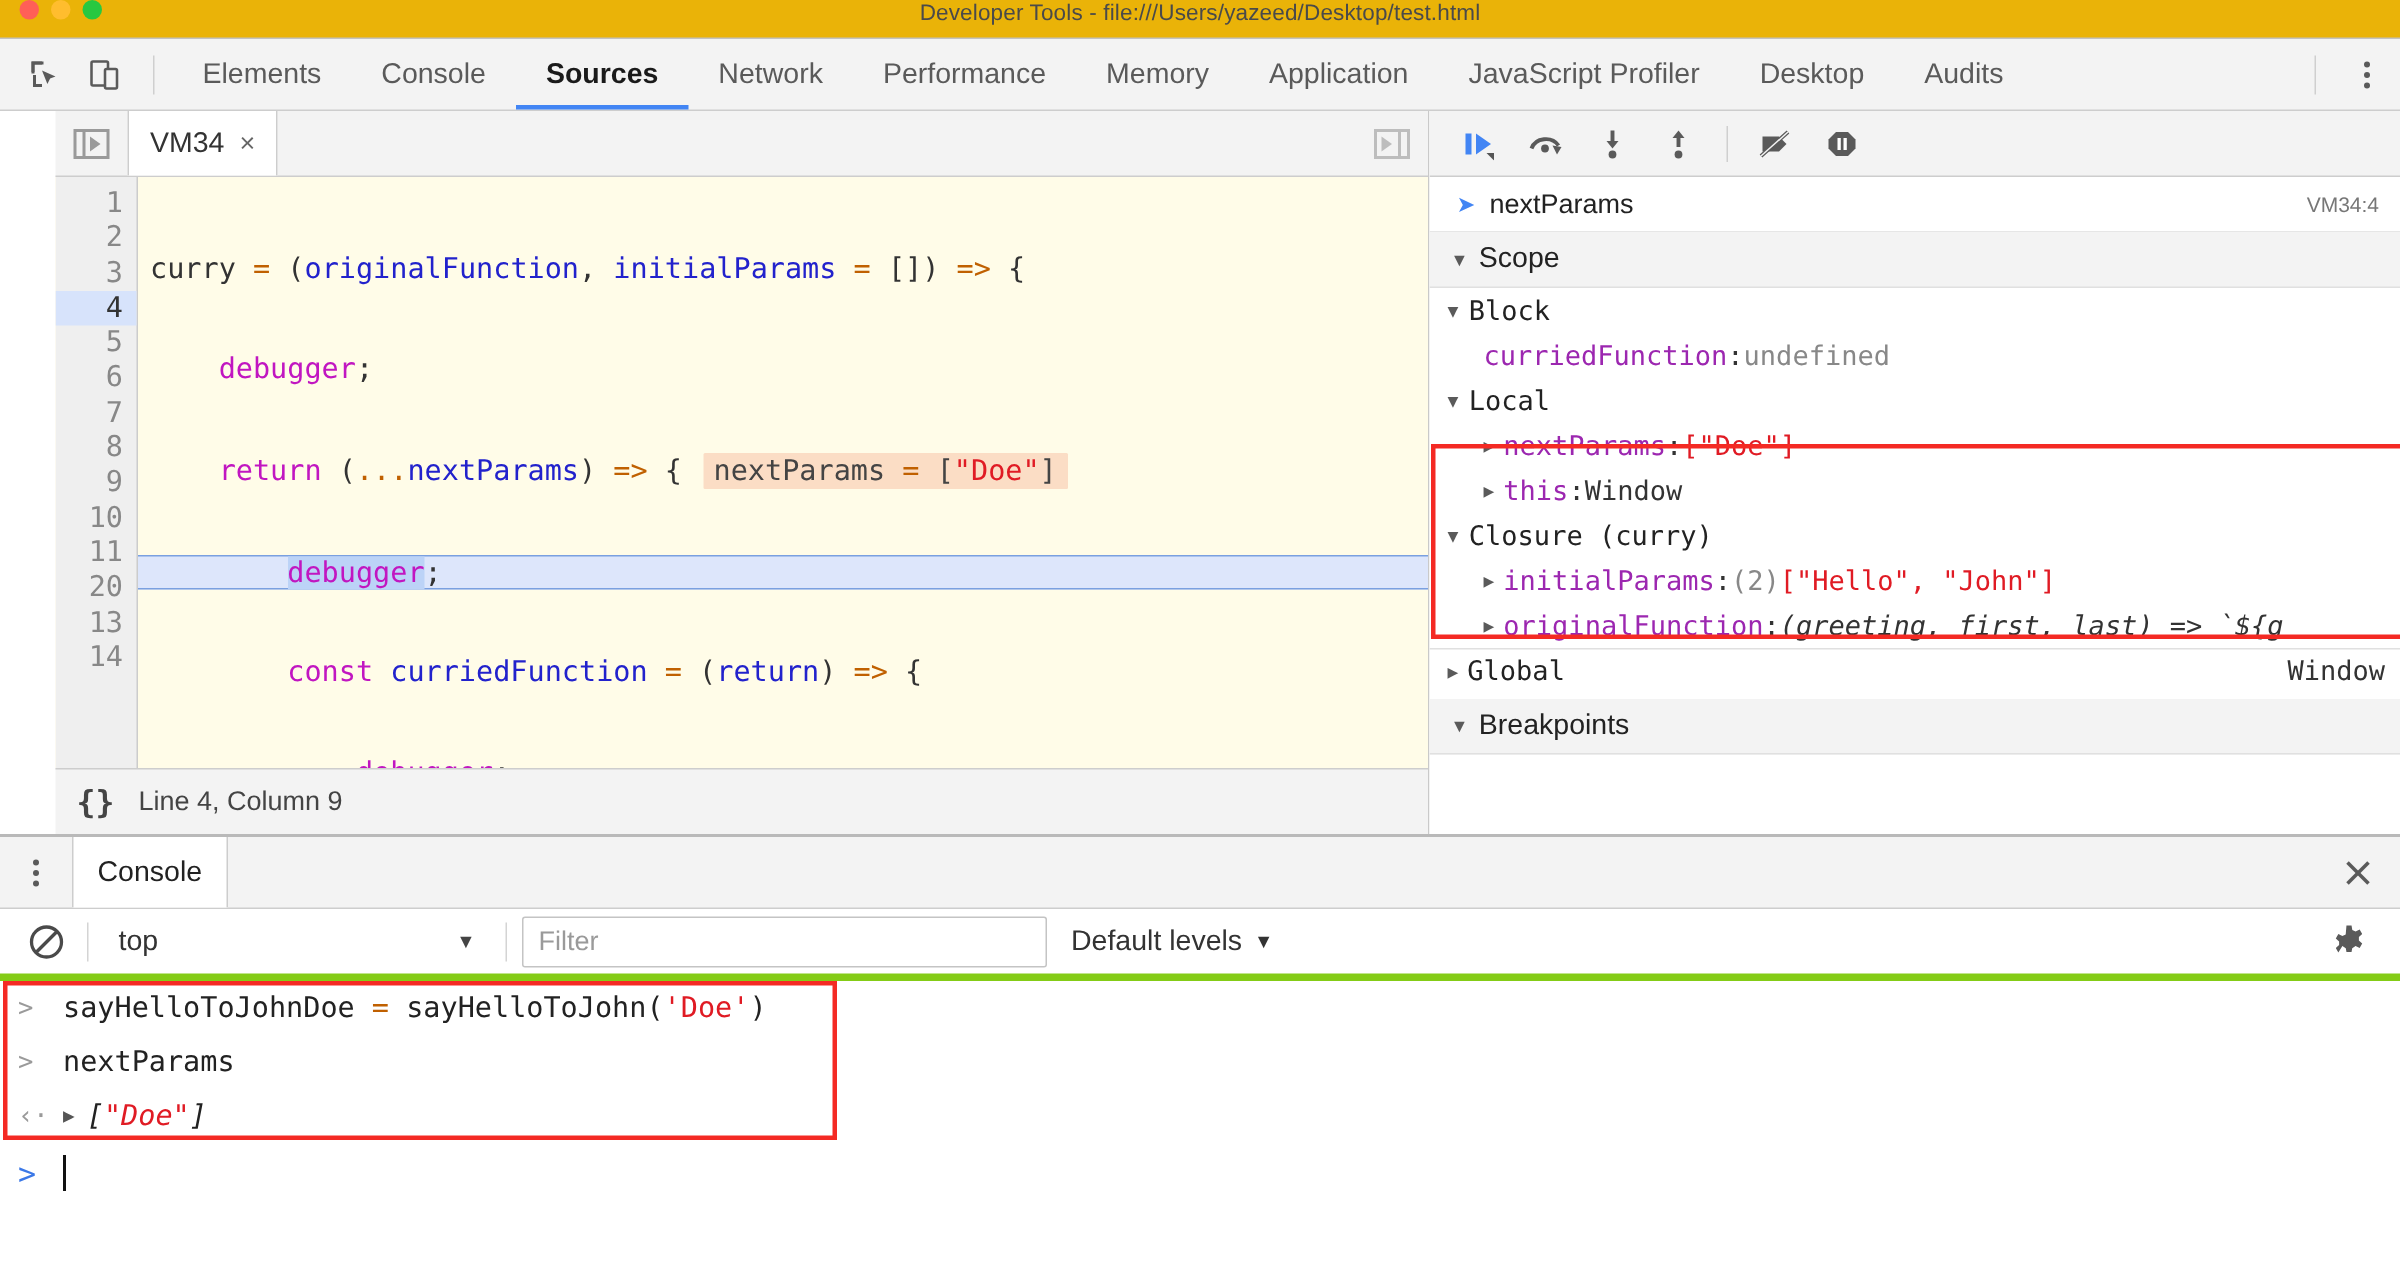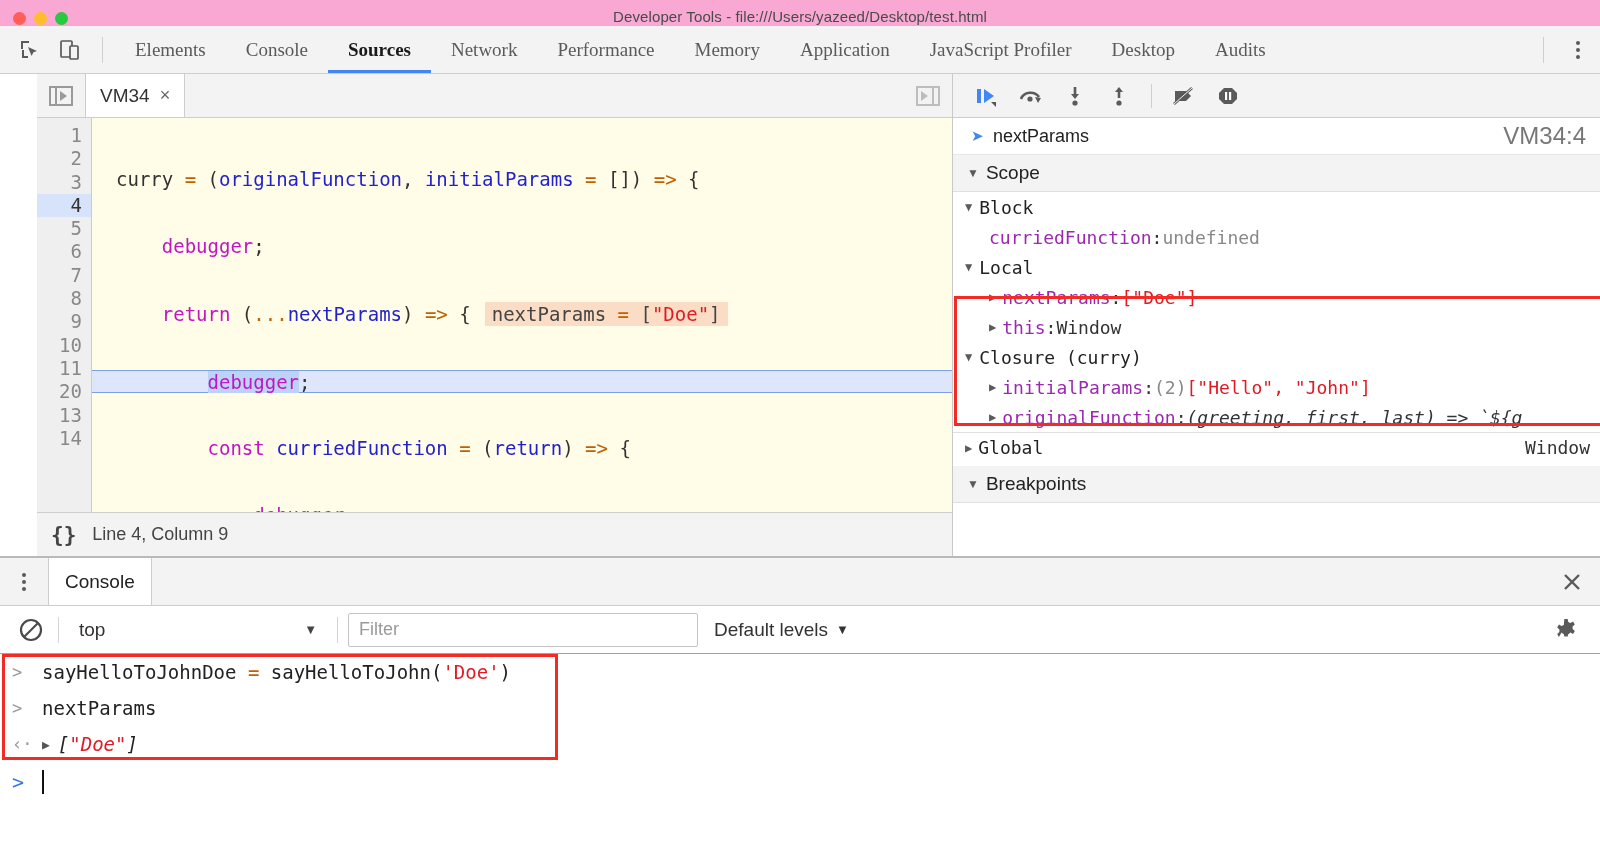--- a/index.html
+++ b/index.html
@@ -7,22 +7,22 @@
     width: 1600px; height: 848px;
     overflow: hidden;
     background: #fff;
     font-family: "Liberation Sans", sans-serif;
     -webkit-font-smoothing: antialiased;
   }
   .app { width: 1600px; height: 848px; position: relative; display: flex; flex-direction: column; }
 
   
   .titlebar {
-    height: 26px; background: #f9a8d4;
-    display: flex; align-items: flex-end; position: relative;
+    height: 26px; background: #eab308;
+    display: flex; align-items: flex-start; position: relative;
     border-bottom: 1px solid #c2c2c2; flex: 0 0 26px;
   }
   .traffic { display: flex; gap: 8px; padding-left: 13px; align-items: center; }
   .dot { width: 13px; height: 13px; border-radius: 50%; }
   .dot.red { background: #ff5f57; }
   .dot.yellow { background: #ffbd2e; }
   .dot.green { background: #28c840; }
   .titletext {
     position: absolute; left: 0; right: 0; text-align: center;
     font-size: 15px; color: #4a4a4a; letter-spacing: .1px;
@@ -31,21 +31,21 @@
   
   .tabbar {
     height: 48px; background: #f3f3f3; border-bottom: 1px solid #cdcdcd;
     display: flex; align-items: center; flex: 0 0 48px; padding-left: 10px;
   }
   .tb-icon {
     width: 40px; height: 40px; display: flex; align-items: center; justify-content: center;
     cursor: pointer;
   }
   .tb-sep { width: 1px; height: 26px; background: #cfcfcf; margin: 0 12px; }
-  .maintabs { display: flex; align-items: center; height: 100%; font-family: Liberation Serif, serif; }
+  .maintabs { display: flex; align-items: center; height: 100%; }
   .mtab {
     font-size: 19px; color: #5a5a5a; padding: 0 20px; height: 100%;
     display: flex; align-items: center; cursor: pointer; white-space: nowrap;
   }
   .mtab.active { color: #1a1a1a; font-weight: bold; box-shadow: inset 0 -3px 0 #4285f4; }
   .kebab {
     width: 44px; height: 44px; display: flex; flex-direction: column;
     align-items: center; justify-content: center; gap: 3px; cursor: pointer; margin-left: auto;
   }
   .kebab i { width: 4px; height: 4px; border-radius: 50%; background: #5a5a5a; display: block; }
@@ -72,21 +72,21 @@
     width: 55px; background: #efefef; border-right: 1px solid #ccc;
     font-family: "DejaVu Sans Mono", monospace; font-size: 19px; color: #888;
     text-align: right; padding-top: 6px; flex: 0 0 55px;
   }
   .gutter div { height: 23.3px; line-height: 23.3px; padding-right: 9px; }
   .gutter div.cur { background: #d7e3fb; color: #333; }
   .code {
     flex: 1; font-family: "DejaVu Sans Mono", monospace; font-size: 19px;
     padding-top: 6px; color: #333; position: relative; white-space: pre;
   }
-  .code .ln { height: 23.3px; line-height: 23.3px; padding-left: 24px; position: relative; }
+  .code .ln { height: 23.3px; line-height: 23.3px; padding-left: 8px; position: relative; }
   .code .ln.cur { background: #dde6fb; border-top: 1px solid #7aa0e0; border-bottom: 1px solid #7aa0e0; height: 23.3px; }
   .kw { color: #c116c1; }
   .var { color: #2222cc; }
   .op { color: #c06000; }
   .pun { color: #333; }
   .fn { color: #333; }
   .sel { background: #bcd3f7; }
   .inlinehint {
     background: #fbddc5; color: #444; padding: 1px 7px; margin-left: 14px;
     border-radius: 1px;
@@ -109,21 +109,21 @@
   }
   .dbgtools .ic { width: 40px; height: 40px; display: flex; align-items: center; justify-content: center; cursor: pointer; }
   .dbgtools .vsep { width: 1px; height: 24px; background: #cfcfcf; margin: 0 8px; }
 
   .callstack { flex: 0 0 auto; }
   .csrow {
     height: 37px; display: flex; align-items: center; padding: 0 14px 0 18px;
     border-bottom: 1px solid #e6e6e6; font-size: 18px; color: #222; cursor: pointer;
   }
   .csrow .mark { width: 22px; color: #4285f4; font-size: 15px; }
-  .csrow .loc { margin-left: auto; color: #777; font-size: 24px; }
+  .csrow .loc { margin-left: auto; color: #777; font-size: 14px; }
 
   .sect-head {
     height: 37px; display: flex; align-items: center; padding-left: 14px;
     font-size: 19px; color: #222; background: #f3f3f3; border-bottom: 1px solid #e0e0e0;
     font-family: "Liberation Sans", sans-serif; cursor: pointer;
   }
   .tri { font-size: 12px; color: #5a5a5a; margin-right: 7px; display: inline-block; }
   .scope-row {
     height: 30px; display: flex; align-items: center;
     font-family: "DejaVu Sans Mono", monospace; font-size: 18px; cursor: pointer;
@@ -152,21 +152,21 @@
   }
   .dkebab { width: 48px; display: flex; flex-direction: column; align-items: center; justify-content: center; gap: 3px; cursor: pointer; }
   .dkebab i { width: 4px; height: 4px; border-radius: 50%; background: #5a5a5a; }
   .dtab {
     background: #fff; border-left: 1px solid #cdcdcd; border-right: 1px solid #cdcdcd;
     display: flex; align-items: center; padding: 0 16px; font-size: 19px; color: #222; cursor: pointer;
   }
   .dclose { margin-left: auto; width: 56px; display: flex; align-items: center; justify-content: center; cursor: pointer; }
 
   .filterbar {
-    height: 48px; background: #fff; border-bottom: 1px solid #84cc16;
+    height: 48px; background: #fff; border-bottom: 5px solid #84cc16;
     display: flex; align-items: center; gap: 10px; padding: 0 14px; flex: 0 0 48px;
   }
   .clear-ic { width: 34px; height: 34px; display: flex; align-items: center; justify-content: center; cursor: pointer; }
   .fsep { width: 1px; height: 26px; background: #d4d4d4; }
   .ctxsel {
     width: 258px; height: 32px; display: flex; align-items: center; justify-content: space-between;
     padding: 0 10px; font-size: 19px; color: #333; cursor: pointer;
   }
   .ctxsel .cv { color: #333; }
   .ctxsel .ca { font-size: 13px; color: #444; }

